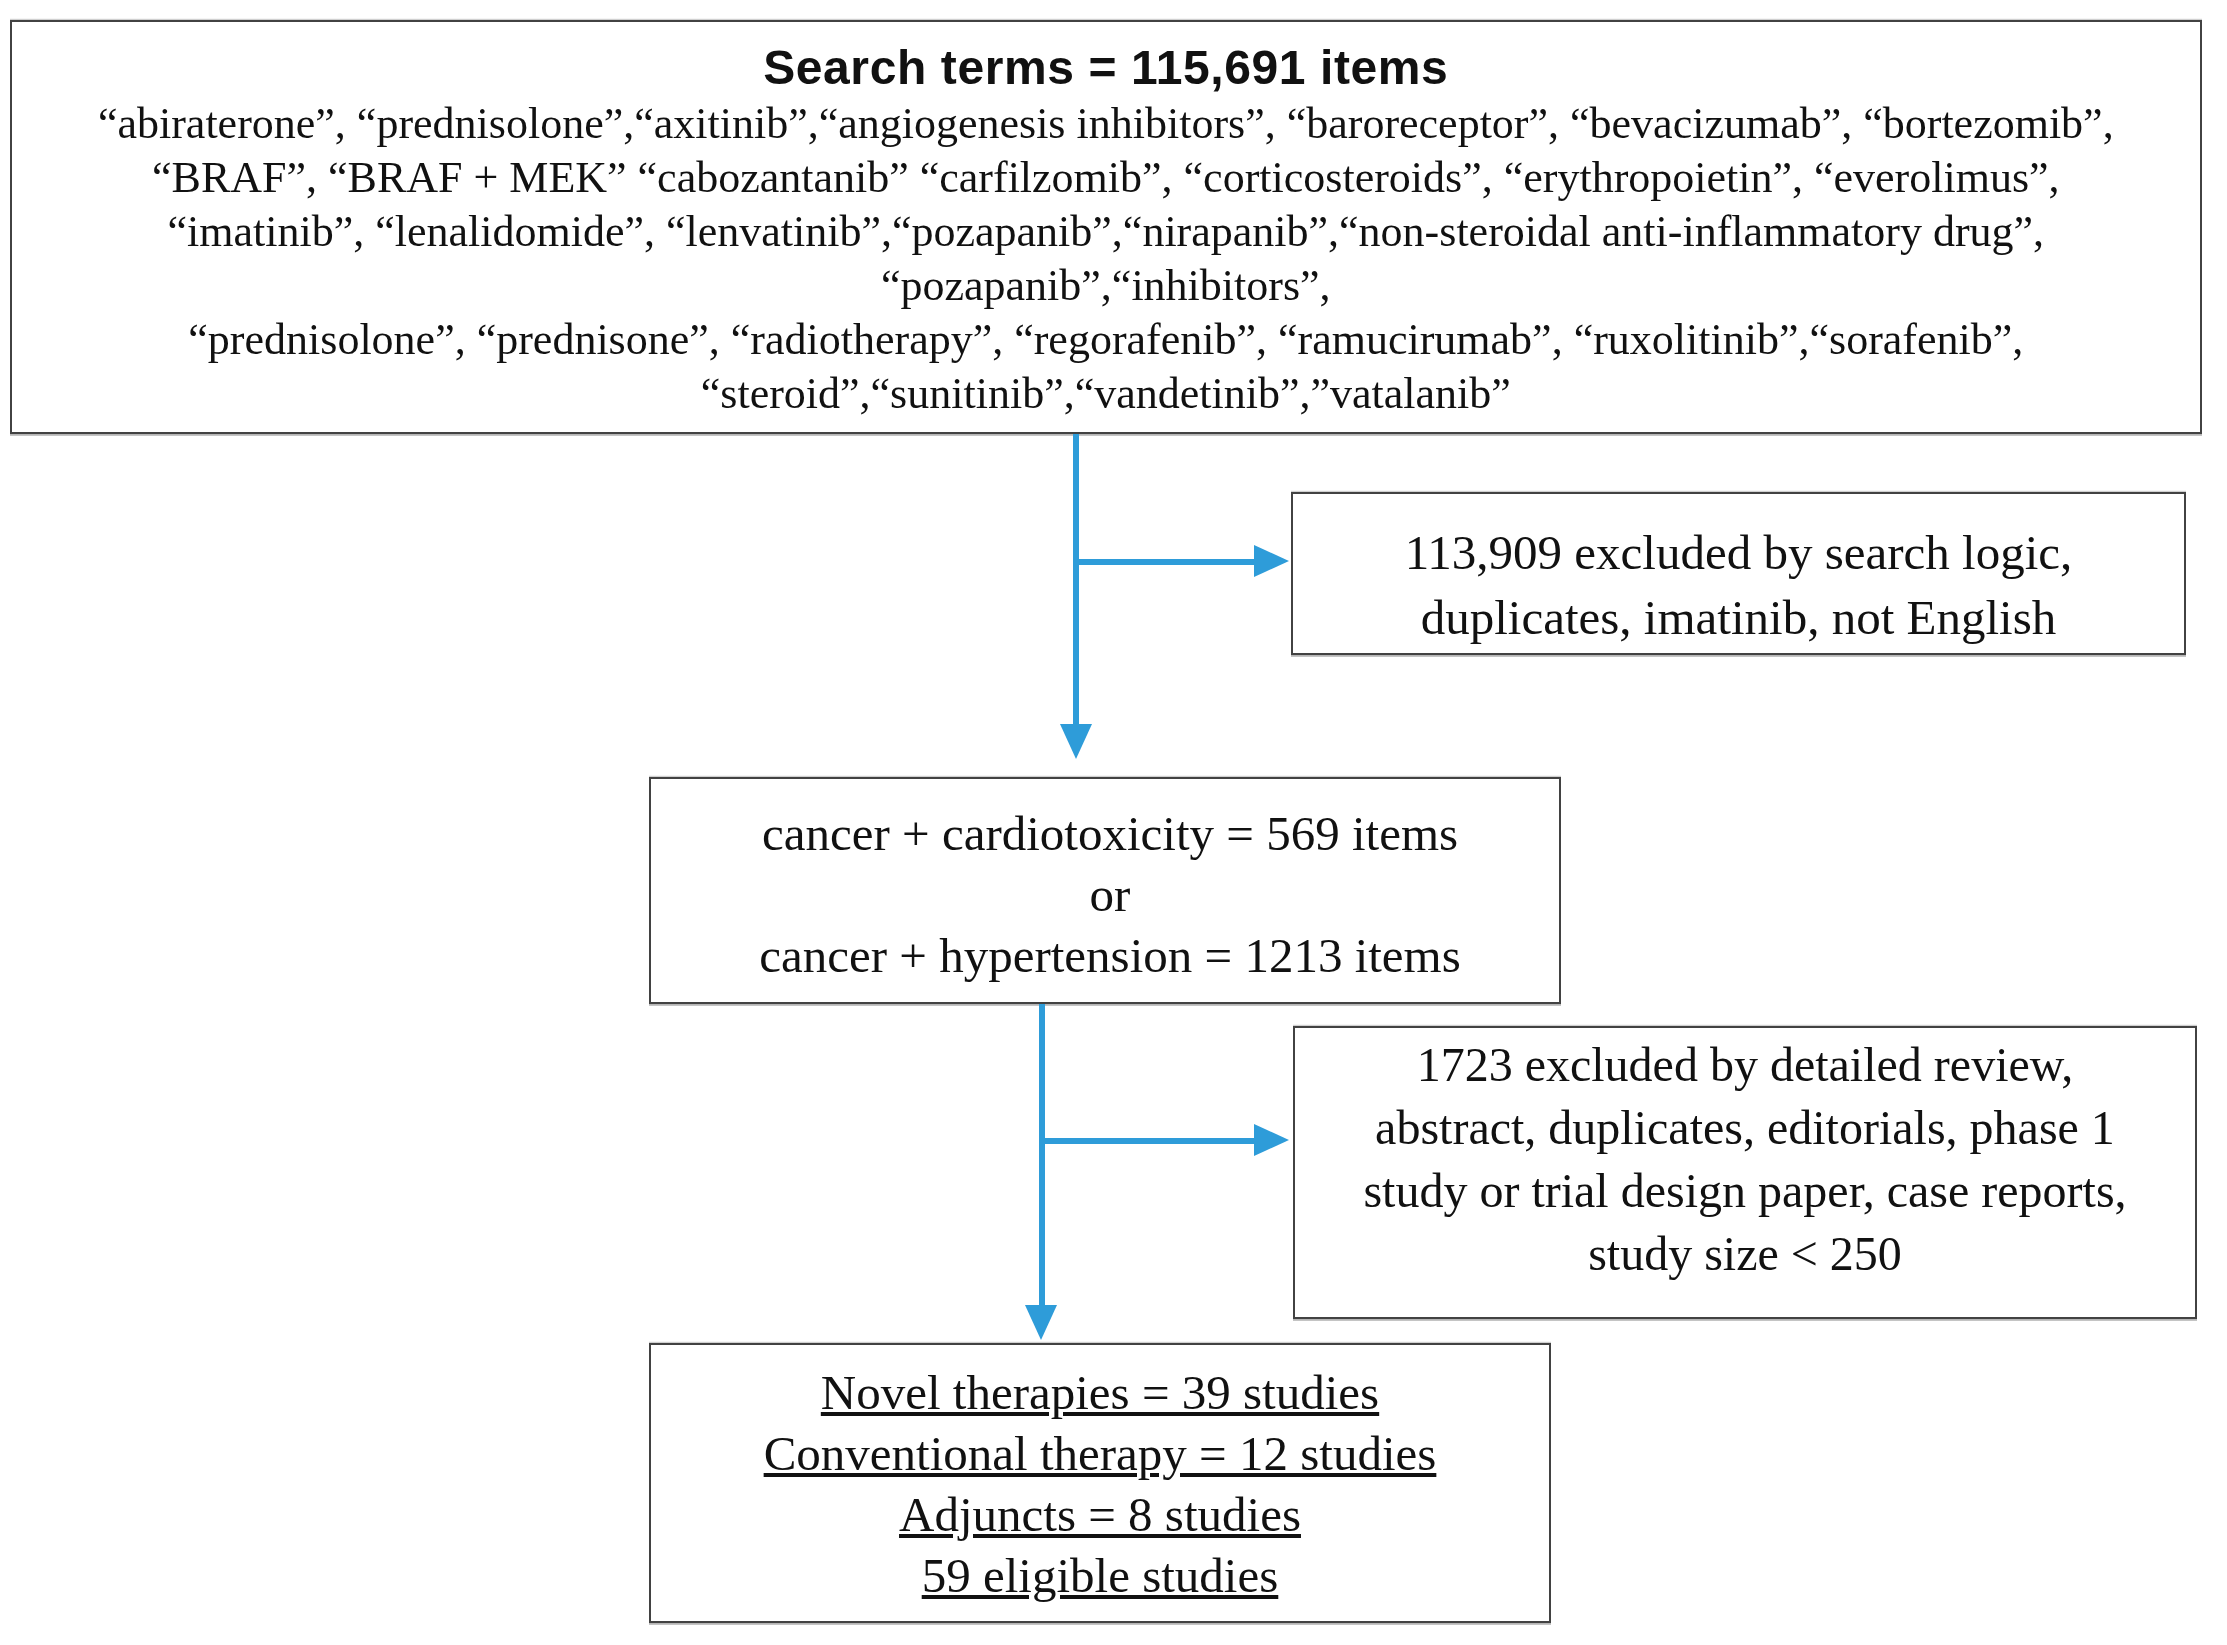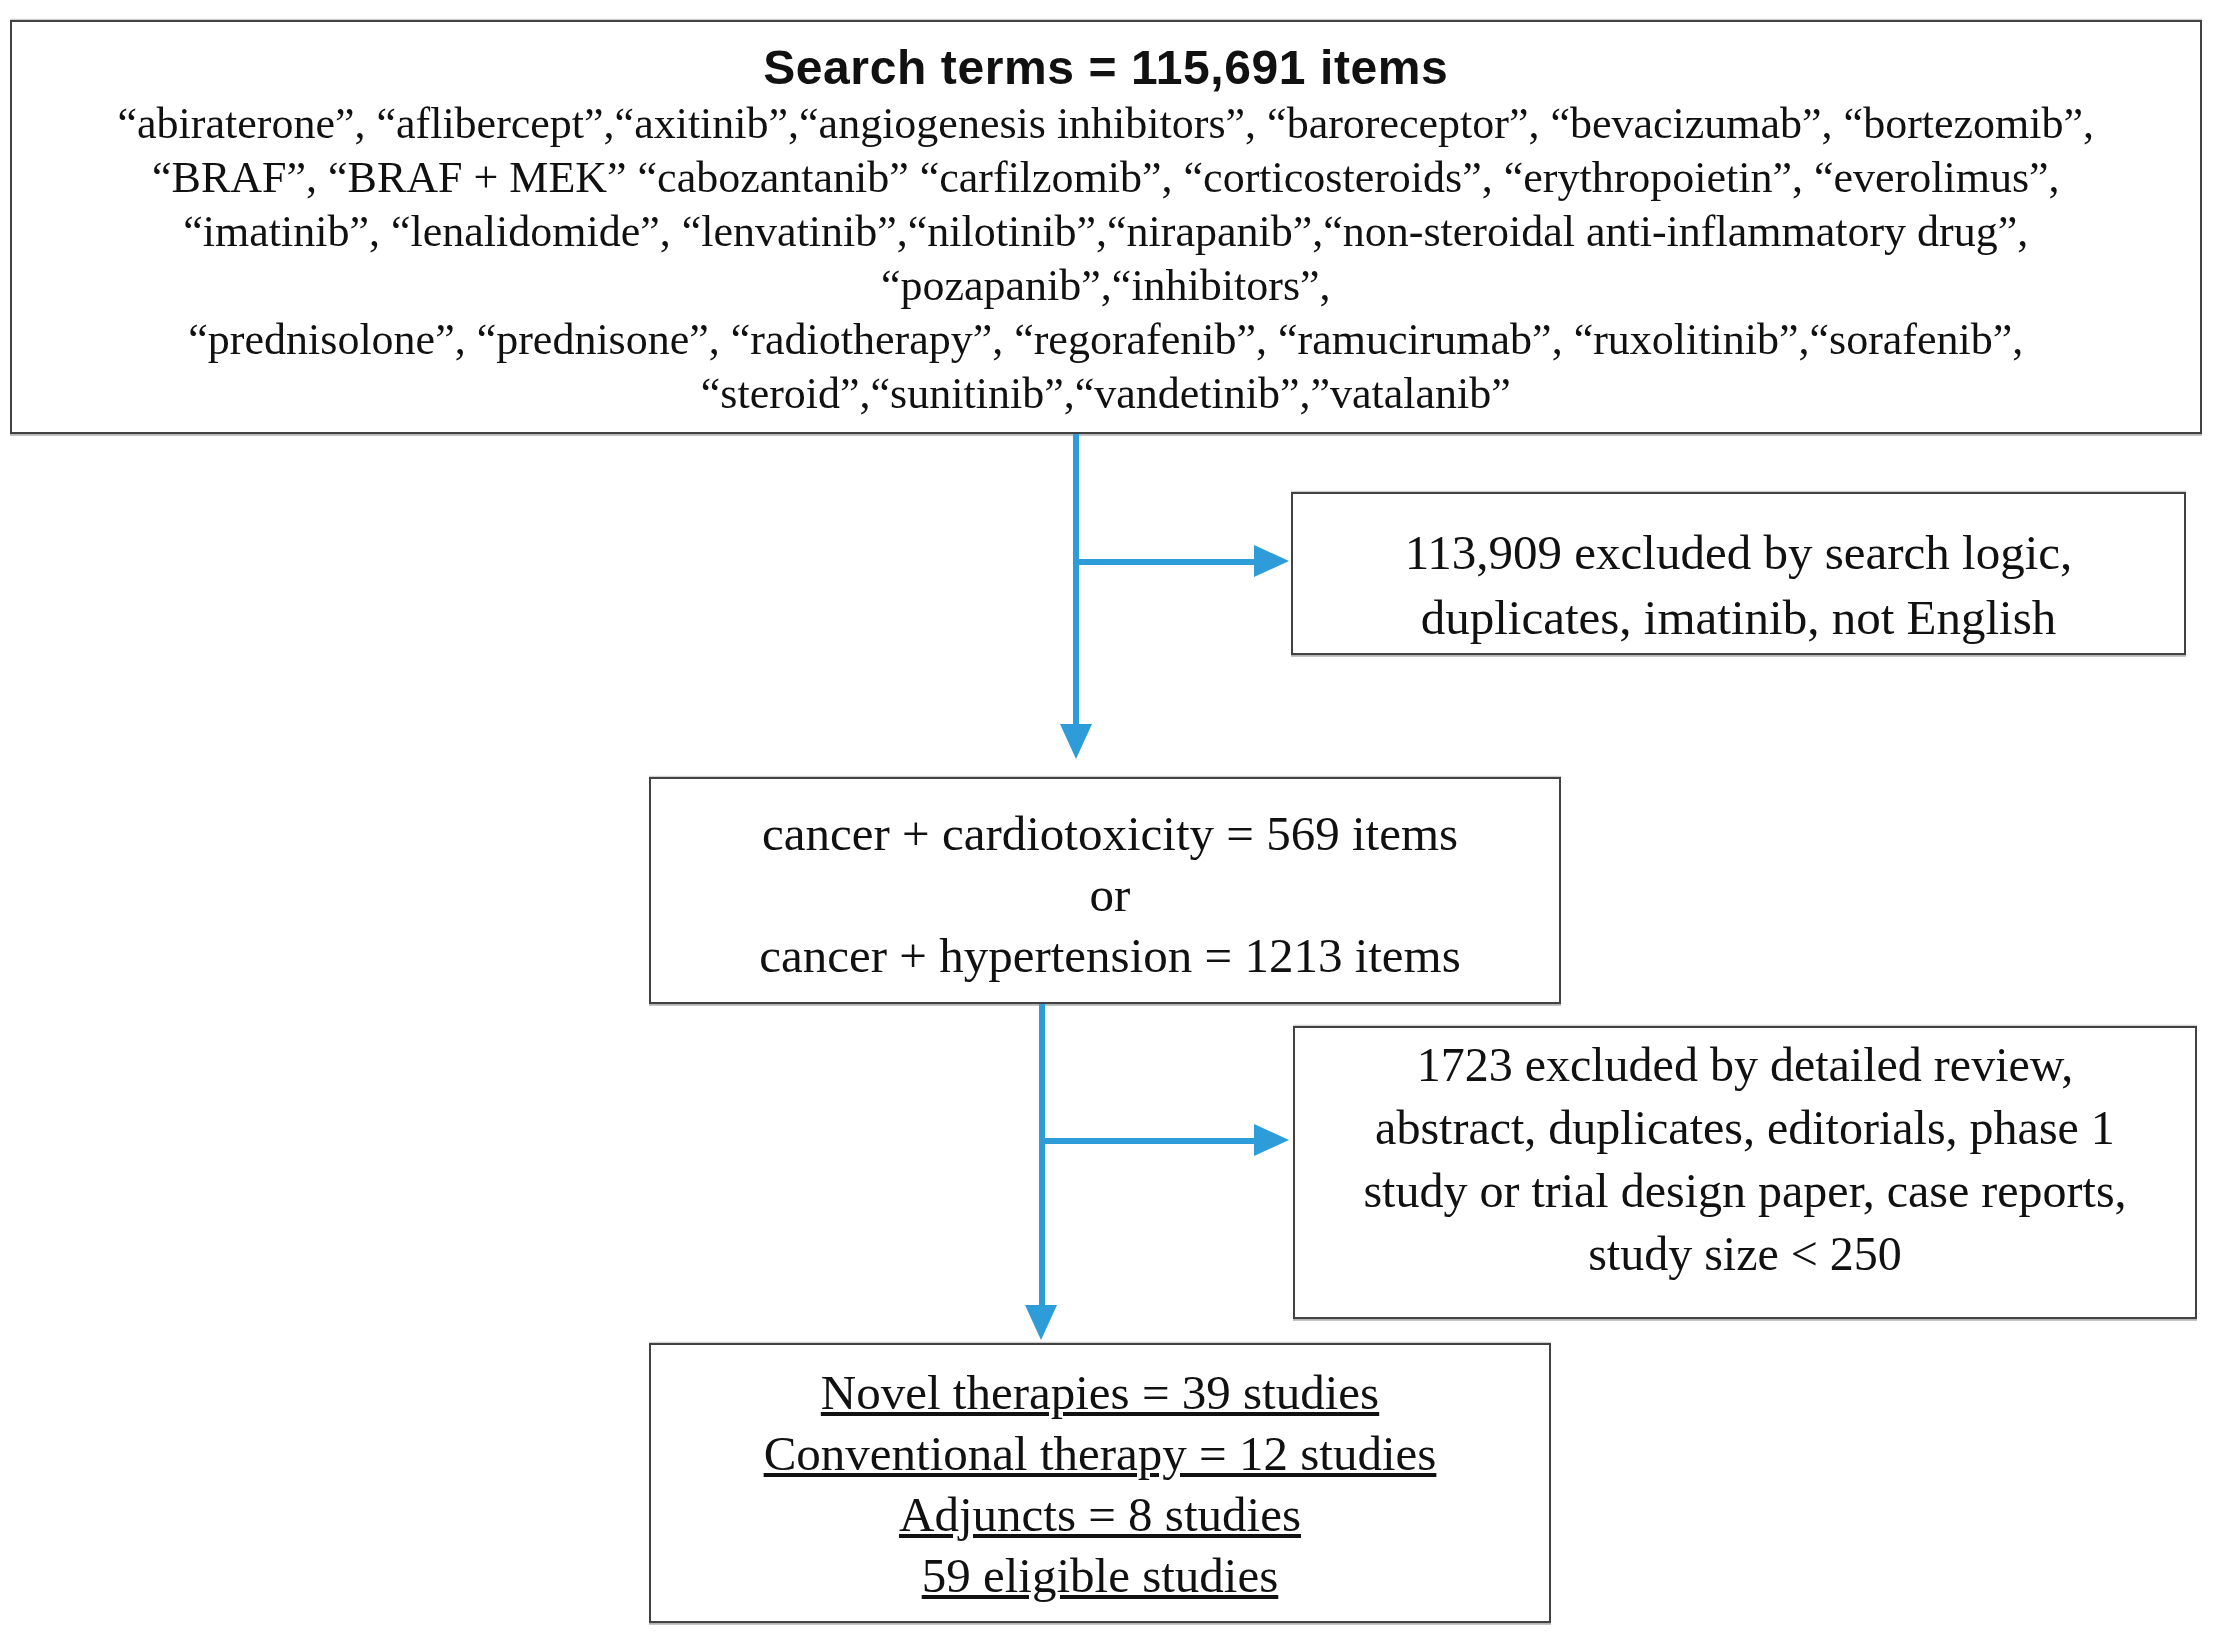--- a/index.html
+++ b/index.html
@@ -75,23 +75,23 @@
   #arrB1-line { left: 1042px; top: 1138px; width: 214px; }
   #arrB1-head { left: 1254px; top: 1124px; }
 </style>
 </head>
 <body>
 
 <div id="app">
 
   <div class="box" id="box-search">
     <div class="search-heading">Search terms = 115,691 items</div>
-    <div class="search-line">“abiraterone”, “aflibercept”,“axitinib”,“angiogenesis inhibitors”, “baroreceptor”, “bevacizumab”, “bortezomib”,</div>
+    <div class="search-line">“abiraterone”, “prednisolone”,“axitinib”,“angiogenesis inhibitors”, “baroreceptor”, “bevacizumab”, “bortezomib”,</div>
     <div class="search-line">“BRAF”, “BRAF + MEK” “cabozantanib” “carfilzomib”, “corticosteroids”, “erythropoietin”, “everolimus”,</div>
-    <div class="search-line">“imatinib”, “lenalidomide”, “lenvatinib”,“nilotinib”,“nirapanib”,“non-steroidal anti-inflammatory drug”,</div>
+    <div class="search-line">“imatinib”, “lenalidomide”, “lenvatinib”,“pozapanib”,“nirapanib”,“non-steroidal anti-inflammatory drug”,</div>
     <div class="search-line">“pozapanib”,“inhibitors”,</div>
     <div class="search-line">“prednisolone”, “prednisone”, “radiotherapy”, “regorafenib”, “ramucirumab”, “ruxolitinib”,“sorafenib”,</div>
     <div class="search-line">“steroid”,“sunitinib”,“vandetinib”,”vatalanib”</div>
   </div>
 
   <div class="vline" id="arrA-line"></div>
   <div class="head-down" id="arrA-head"></div>
 
   <div class="hline" id="arrA1-line"></div>
   <div class="head-right" id="arrA1-head"></div>

